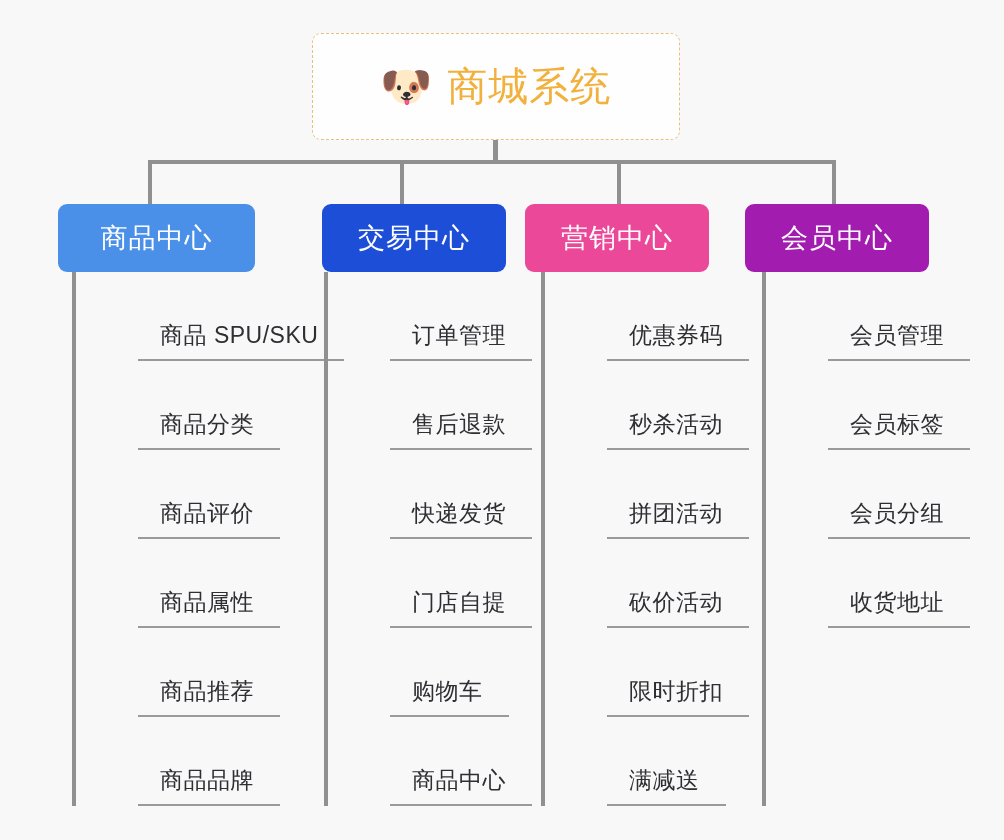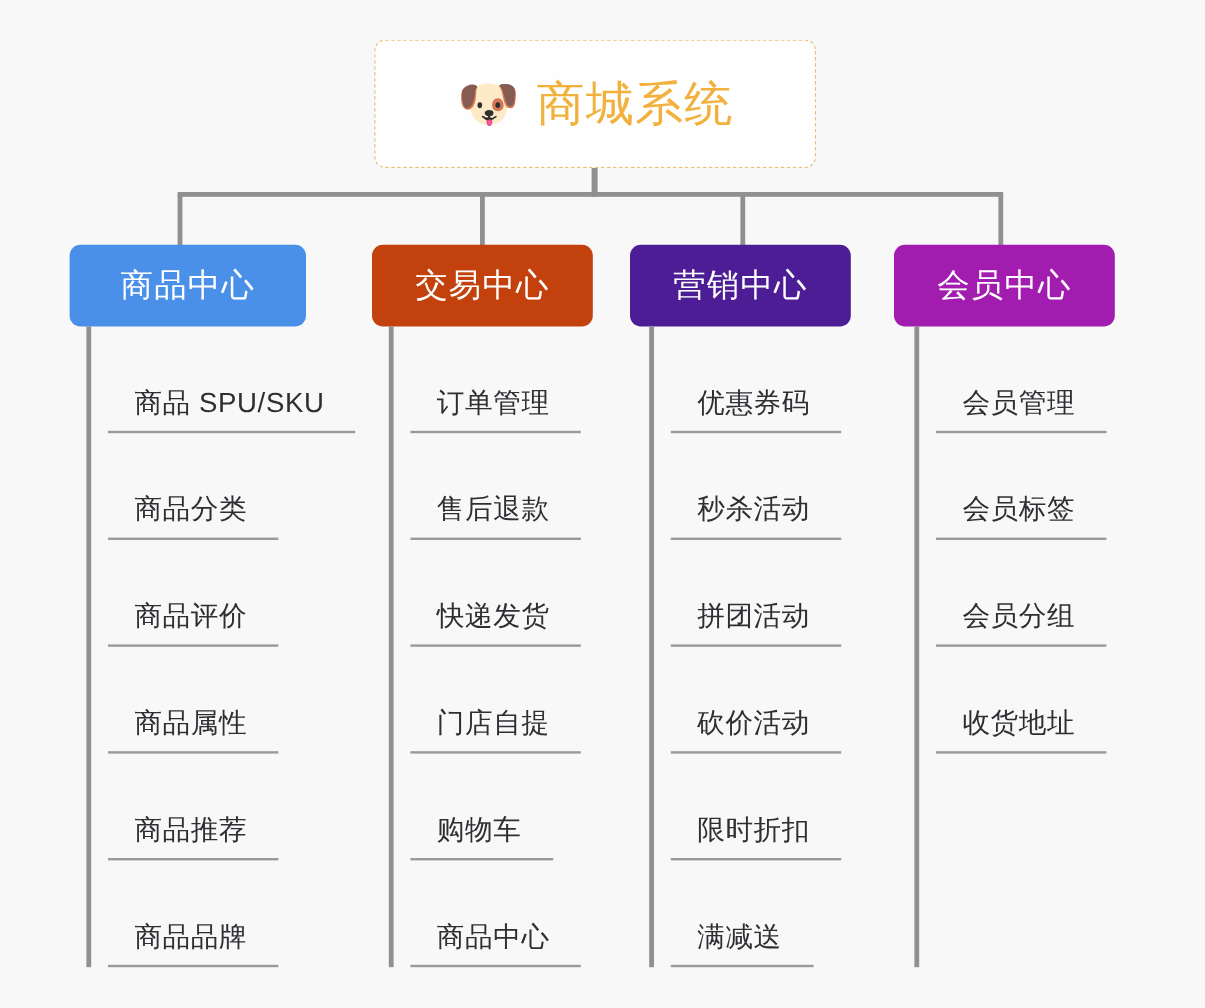--- a/index.html
+++ b/index.html
@@ -56,21 +56,21 @@
     justify-content: center;
   }
   .cat-label {
     font-size: 27px;
     color: #ffffff;
     letter-spacing: 1px;
     white-space: nowrap;
   }
 
   
-  .column { position: absolute; top: 272px; }
+  .column { position: absolute; top: 272px; padding-left: 48px; }
   .spine {
     position: absolute;
     left: 0; top: 0;
     width: 4px;
     background: #909090;
   }
   .leaf {
     position: relative;
     height: 89px;
     display: flex;
@@ -125,21 +125,21 @@
         <div class="leaf-inner"><span class="leaf-label">商品属性</span></div>
       </div>
     <div class="leaf">
         <div class="leaf-inner"><span class="leaf-label">商品推荐</span></div>
       </div>
     <div class="leaf">
         <div class="leaf-inner"><span class="leaf-label">商品品牌</span></div>
       </div>
   </div>
 
-  <div class="cat-box" style="left:310px; width:184px; background:#c2410c">
+  <div class="cat-box" style="left:322px; width:184px; background:#1d4ed8">
     <span class="cat-label">交易中心</span>
   </div>
   <div class="column" style="left:324px">
     <div class="spine" style="height:534px"></div>
     <div class="leaf">
         <div class="leaf-inner"><span class="leaf-label">订单管理</span></div>
       </div>
     <div class="leaf">
         <div class="leaf-inner"><span class="leaf-label">售后退款</span></div>
       </div>
@@ -150,21 +150,21 @@
         <div class="leaf-inner"><span class="leaf-label">门店自提</span></div>
       </div>
     <div class="leaf">
         <div class="leaf-inner"><span class="leaf-label">购物车</span></div>
       </div>
     <div class="leaf">
         <div class="leaf-inner"><span class="leaf-label">商品中心</span></div>
       </div>
   </div>
 
-  <div class="cat-box" style="left:525px; width:184px; background:#4c1d95">
+  <div class="cat-box" style="left:525px; width:184px; background:#ec4899">
     <span class="cat-label">营销中心</span>
   </div>
   <div class="column" style="left:541px">
     <div class="spine" style="height:534px"></div>
     <div class="leaf">
         <div class="leaf-inner"><span class="leaf-label">优惠券码</span></div>
       </div>
     <div class="leaf">
         <div class="leaf-inner"><span class="leaf-label">秒杀活动</span></div>
       </div>

